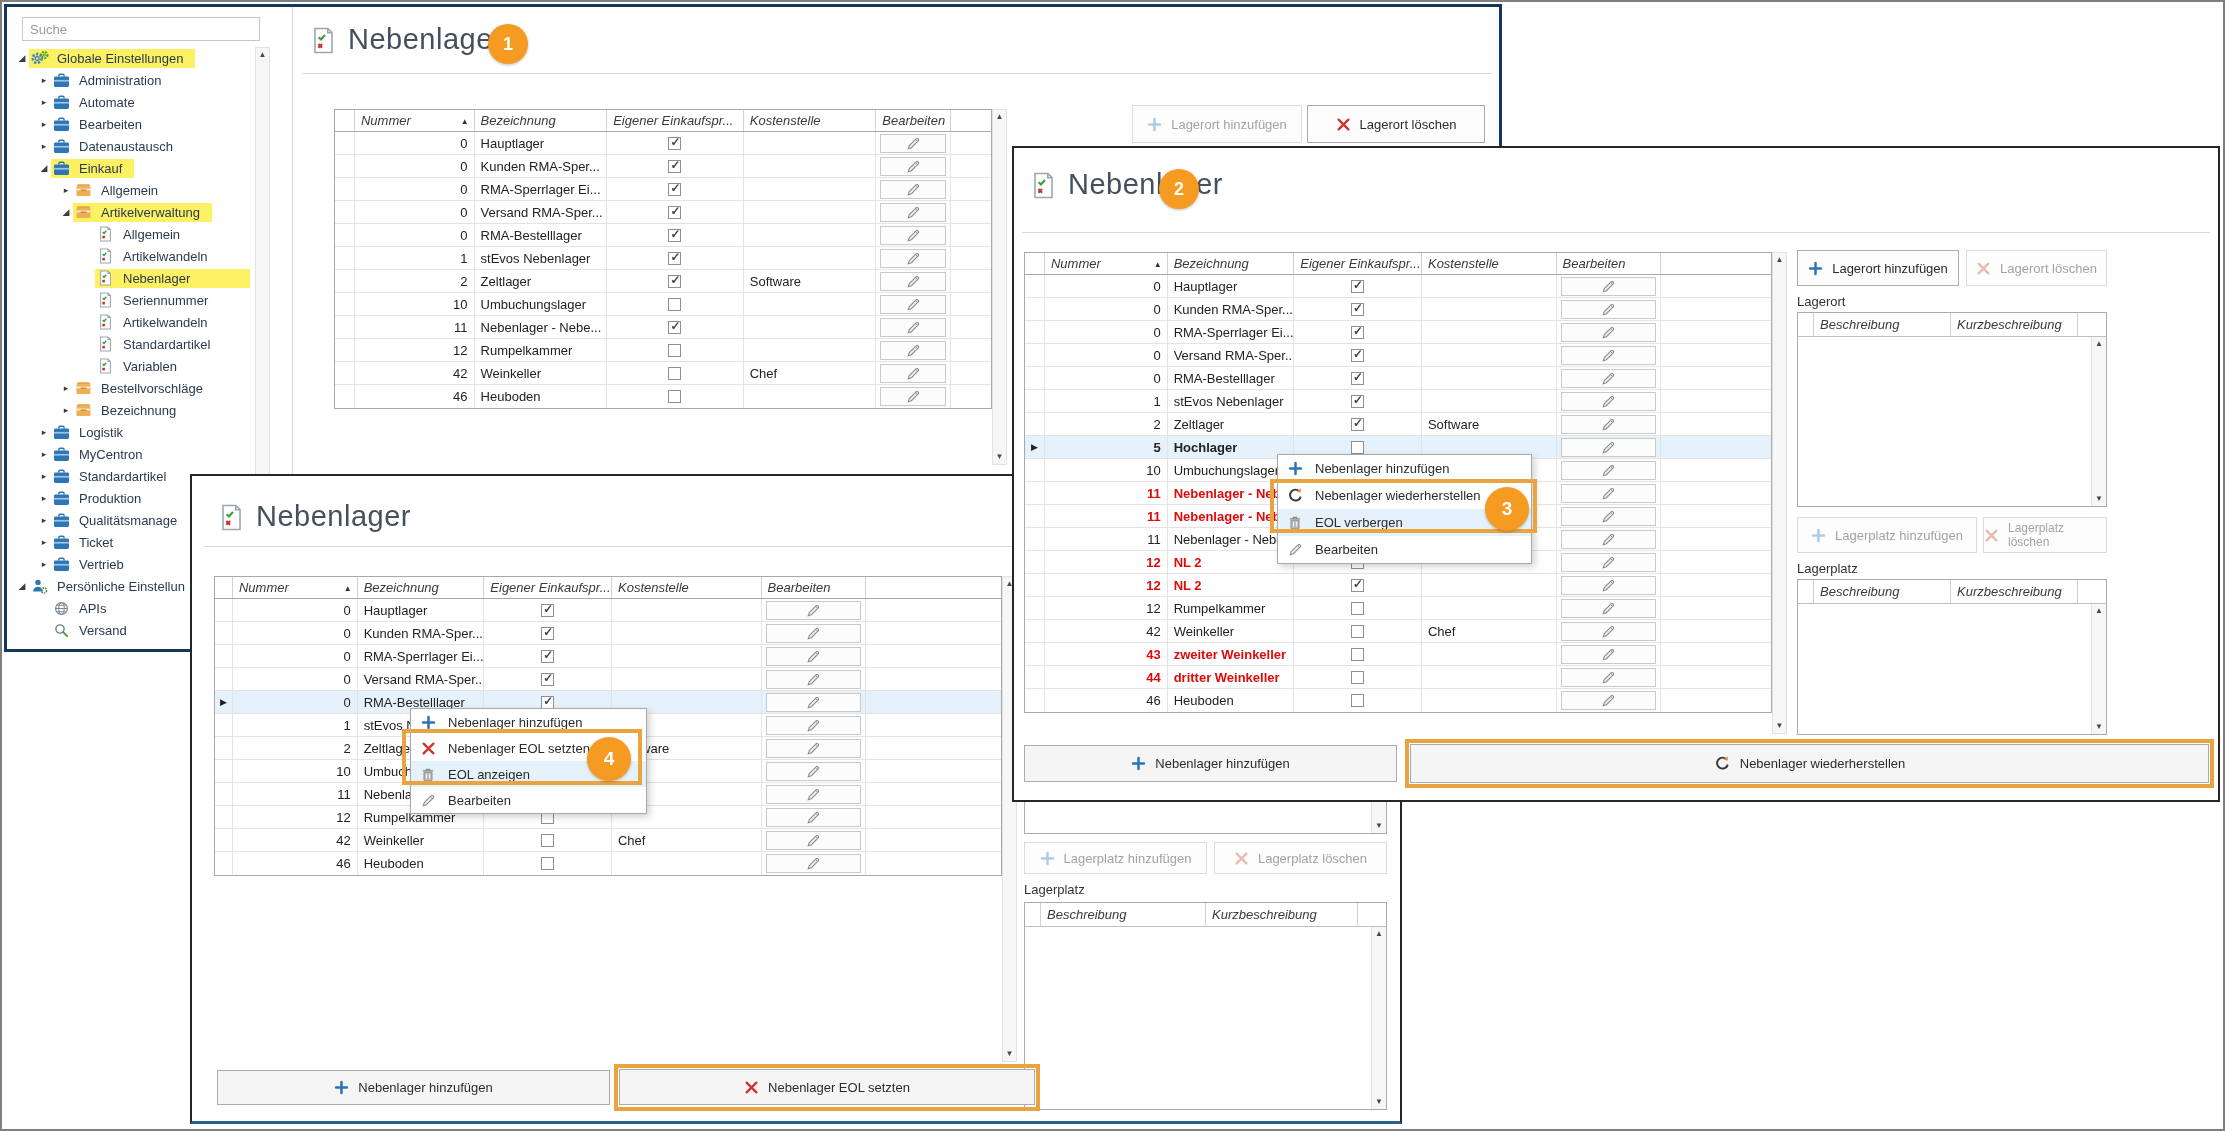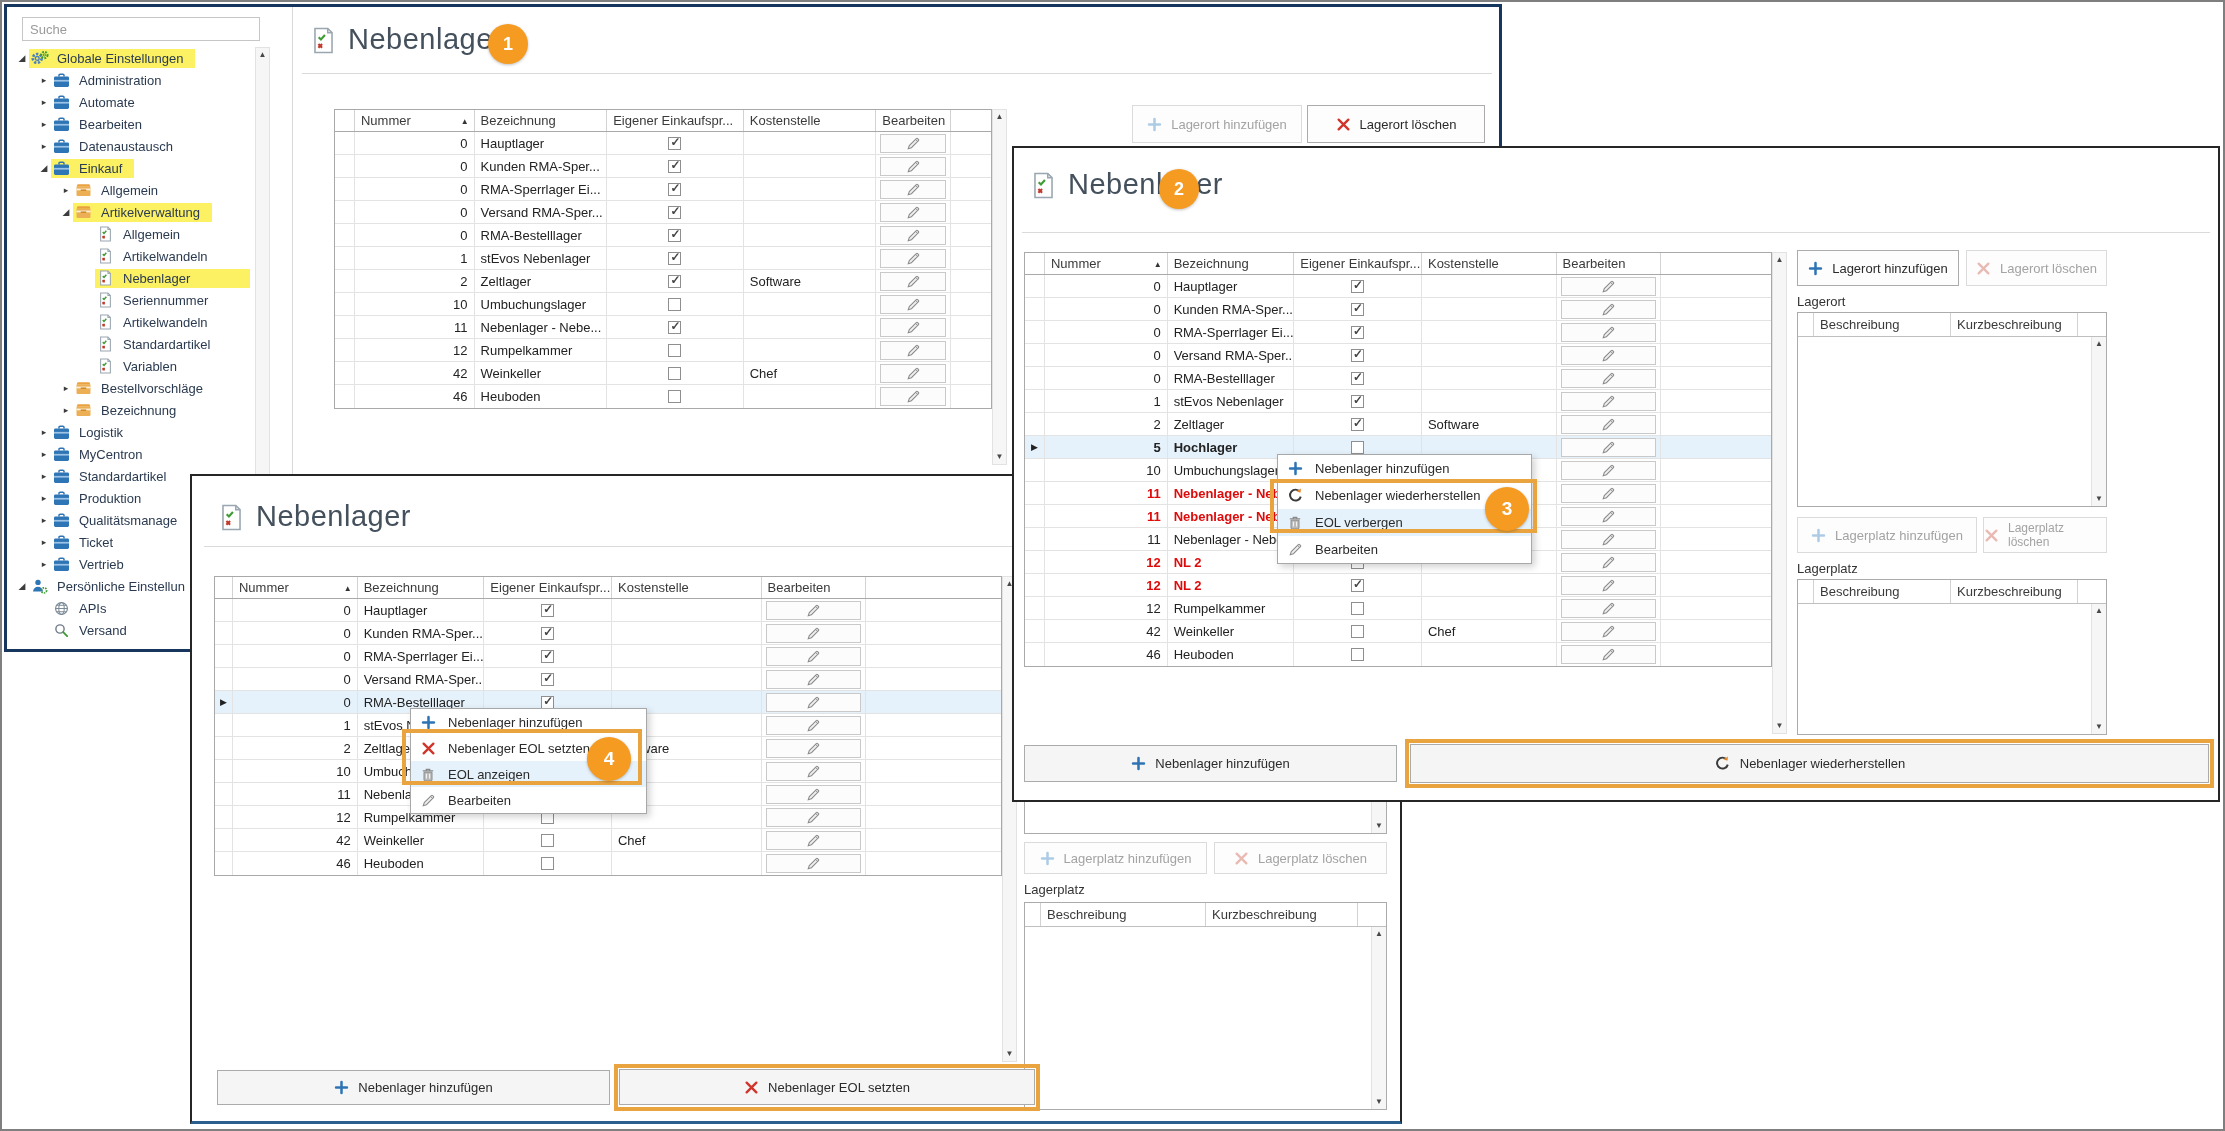--- a/index.html
+++ b/index.html
@@ -39,21 +39,21 @@
 
   
   .btn { position:absolute; display:flex; align-items:center; justify-content:center; gap:9px; border:1px solid #ababab; background:#fdfdfd; font-size:13px; color:#2b2b2b; cursor:pointer; }
   .btn.gray { background:#f5f5f5; }
   .btn.disabled { border-color:#dbdbdb; color:#a3a3a3; background:#fdfdfd; }
   .bicon { display:flex; align-items:center; }
 
   
   .grid { position:absolute; border:1px solid #a9a9a9; background:#fff; font-size:13px; color:#222; }
   .hrow { display:flex; height:22px; border-bottom:1px solid #a9a9a9; color:#3a3a3a; }
-  .hcell { border-right:1px solid #d2d2d2; display:flex; align-items:center; padding:0 6px; position:relative; overflow:hidden; white-space:nowrap; }
+  .hcell { border-right:1px solid #d2d2d2; display:flex; align-items:center; padding:0 6px; position:relative; overflow:hidden; white-space:nowrap;font-style:italic; }
   .hcell:last-child { border-right:none; }
   .sort { position:absolute; right:5px; top:7px; font-size:8px; color:#333; }
   .row { display:flex; height:23px; border-bottom:1px solid #e3e3e3; background:#fff; }
   .row:last-child { border-bottom:none; }
   .row.sel { background:#e6f2fb; }
   .cell { border-right:1px solid #e3e3e3; display:flex; align-items:center; padding:0 6px; overflow:hidden; white-space:nowrap; }
   .cell:last-child { border-right:none; }
   .cell.num { justify-content:flex-end; }
   .cell.ctr { justify-content:center; padding:0; }
   .red { color:#de0b0b; font-weight:bold; }
@@ -1369,20 +1369,56 @@
               <svg width="15" height="15" viewBox="0 0 16 16">
                 <path d="M2.4 13.6l1.1-3.4L11 2.7a.9.9 0 0 1 1.3 0l1 1a.9.9 0 0 1 0 1.3L5.8 12.5z" fill="#f0f0f0" stroke="#8a8a8a" stroke-width="1.1"></path>
                 <path d="M10.2 3.6l2.2 2.2" stroke="#8a8a8a" stroke-width="1"></path>
               </svg>
             </span>
           </div>
           <div class="cell" style="width: 110px;"></div>
         </div>
         <div class="row">
           <div class="cell ctr" style="width: 20px;"></div>
+          <div class="cell num red" style="width: 123px;">43</div>
+          <div class="cell red" style="width: 127px;">zweiter Weinkeller</div>
+          <div class="cell ctr" style="width: 128px;">
+            <span class="checkbox"></span>
+          </div>
+          <div class="cell" style="width: 135px;"></div>
+          <div class="cell" style="width: 105px; padding: 0px;">
+            <span class="pencil-btn">
+              <svg width="15" height="15" viewBox="0 0 16 16">
+                <path d="M2.4 13.6l1.1-3.4L11 2.7a.9.9 0 0 1 1.3 0l1 1a.9.9 0 0 1 0 1.3L5.8 12.5z" fill="#f0f0f0" stroke="#8a8a8a" stroke-width="1.1"></path>
+                <path d="M10.2 3.6l2.2 2.2" stroke="#8a8a8a" stroke-width="1"></path>
+              </svg>
+            </span>
+          </div>
+          <div class="cell" style="width: 110px;"></div>
+        </div>
+        <div class="row">
+          <div class="cell ctr" style="width: 20px;"></div>
+          <div class="cell num red" style="width: 123px;">44</div>
+          <div class="cell red" style="width: 127px;">dritter Weinkeller</div>
+          <div class="cell ctr" style="width: 128px;">
+            <span class="checkbox"></span>
+          </div>
+          <div class="cell" style="width: 135px;"></div>
+          <div class="cell" style="width: 105px; padding: 0px;">
+            <span class="pencil-btn">
+              <svg width="15" height="15" viewBox="0 0 16 16">
+                <path d="M2.4 13.6l1.1-3.4L11 2.7a.9.9 0 0 1 1.3 0l1 1a.9.9 0 0 1 0 1.3L5.8 12.5z" fill="#f0f0f0" stroke="#8a8a8a" stroke-width="1.1"></path>
+                <path d="M10.2 3.6l2.2 2.2" stroke="#8a8a8a" stroke-width="1"></path>
+              </svg>
+            </span>
+          </div>
+          <div class="cell" style="width: 110px;"></div>
+        </div>
+        <div class="row">
+          <div class="cell ctr" style="width: 20px;"></div>
           <div class="cell num" style="width: 123px;">46</div>
           <div class="cell" style="width: 127px;">Heuboden</div>
           <div class="cell ctr" style="width: 128px;">
             <span class="checkbox"></span>
           </div>
           <div class="cell" style="width: 135px;"></div>
           <div class="cell" style="width: 105px; padding: 0px;">
             <span class="pencil-btn">
               <svg width="15" height="15" viewBox="0 0 16 16">
                 <path d="M2.4 13.6l1.1-3.4L11 2.7a.9.9 0 0 1 1.3 0l1 1a.9.9 0 0 1 0 1.3L5.8 12.5z" fill="#f0f0f0" stroke="#8a8a8a" stroke-width="1.1"></path>

